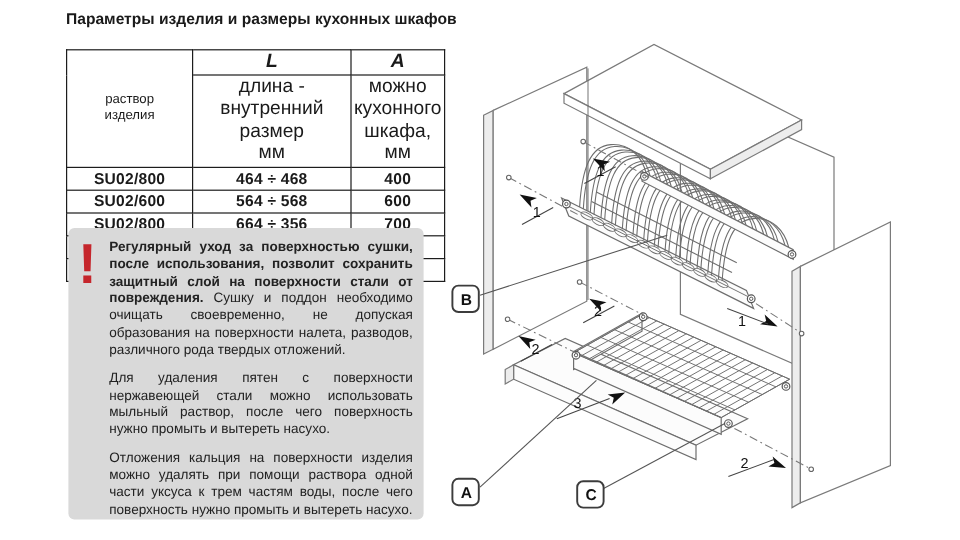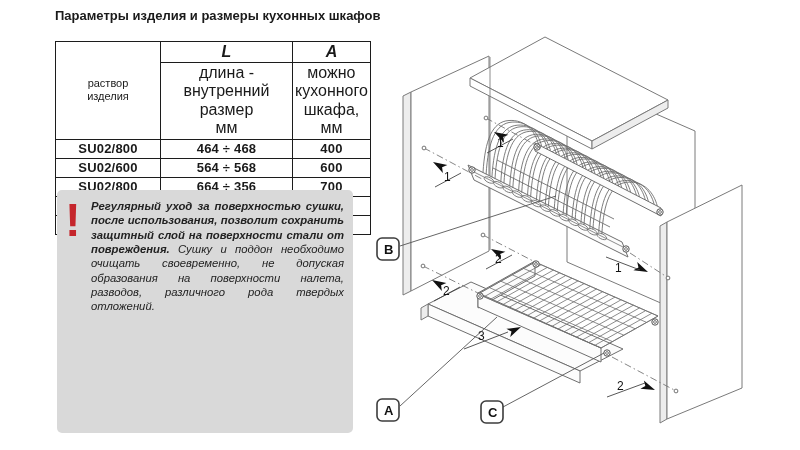--- a/index.html
+++ b/index.html
@@ -14,21 +14,21 @@
   .c-A{width:61px;}
   .hdr-letter{font-size:16px;font-weight:bold;font-style:italic;height:17px;}
   .c-sub{font-size:16px;line-height:1.15;height:40px;}
   .blk{display:block;}
   .data-row td{font-size:13px;font-weight:bold;height:16px;letter-spacing:.2px;}
   
   .note{position:absolute;left:57px;top:190px;width:296px;height:243px;background:#d9d9d9;
         border-radius:5px;box-sizing:border-box;padding:9px 9px 6px 8px;}
   .excl{position:absolute;left:8px;top:6px;font-size:47px;font-weight:bold;color:#c5262c;line-height:1;}
   .note-text{margin-left:26px;font-size:11.3px;line-height:1.27;text-align:justify;color:#222;}
-  .note-text p{margin:0 0 9px 0;font-style:italic;}
+  .note-text p{margin:0 0 9px 0;}
   .note-text p:last-child{margin-bottom:0;}
   
   .diagram{position:absolute;left:370px;top:20px;width:430px;height:425px;}
   svg .face{fill:#ffffff;stroke:#7a7a7a;stroke-width:1;}
   svg .edge{fill:#ededed;stroke:#7a7a7a;stroke-width:1;}
   svg .part{fill:#fcfcfc;stroke:#6e6e6e;stroke-width:1;}
   svg .wire{fill:none;stroke:#6e6e6e;stroke-width:0.9;}
   svg .thin{stroke:#6e6e6e;stroke-width:0.8;fill:none;}
   svg .axis{stroke:#777;stroke-width:0.9;stroke-dasharray:7 3 1.5 3;fill:none;}
   svg .hole{fill:#fff;stroke:#666;stroke-width:0.9;}
@@ -91,20 +91,22 @@
       <td>864 ÷ 868</td>
       <td>900</td>
     </tr>
   </tbody>
     </table>
 
   <div class="note">
     <div class="excl">!</div>
     <div class="note-text">
       <p><b>Регулярный уход за поверхностью сушки, после использования, позволит сохранить защитный слой на поверхности стали от повреждения.</b><span> Сушку и поддон необходимо очищать своевременно, не допуская образования на поверхности налета, разводов, различного рода твердых отложений.</span></p>
+      <p>Для удаления пятен с поверхности нержавеющей стали можно использовать мыльный раствор, после чего поверхность нужно промыть и вытереть насухо.</p>
+      <p>Отложения кальция на поверхности изделия можно удалять при помощи раствора одной части уксуса к трем частям воды, после чего поверхность нужно промыть и вытереть насухо.</p>
     </div>
   </div>
 
   <svg id="diag" class="diagram" viewBox="370 20 430 425" xmlns="http://www.w3.org/2000/svg">
 
     <g>
       <polygon class="face" points="567,75 695,131 695,318 567,262"></polygon>
     </g>
 
     <g>

